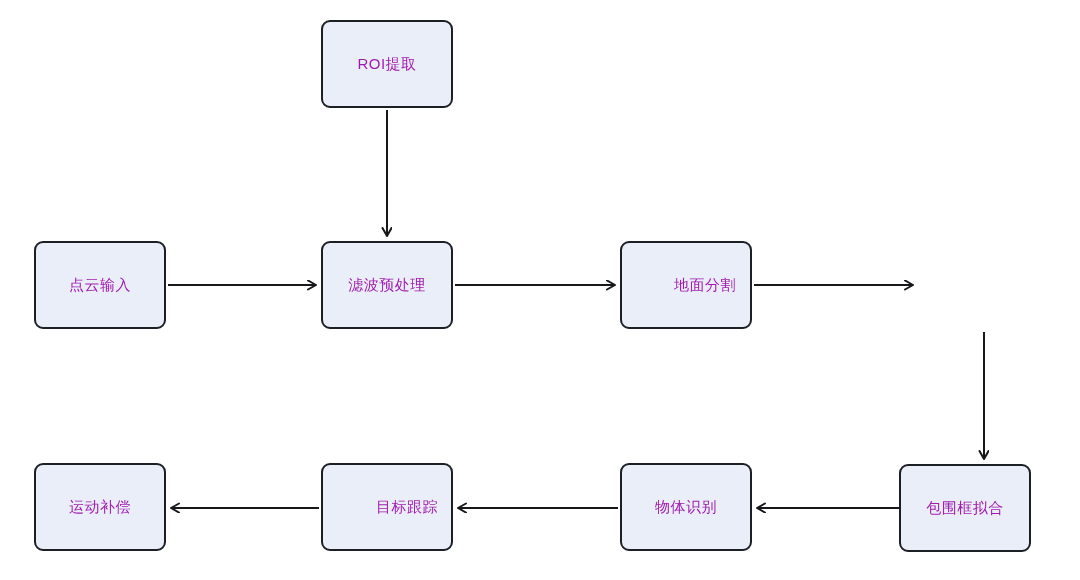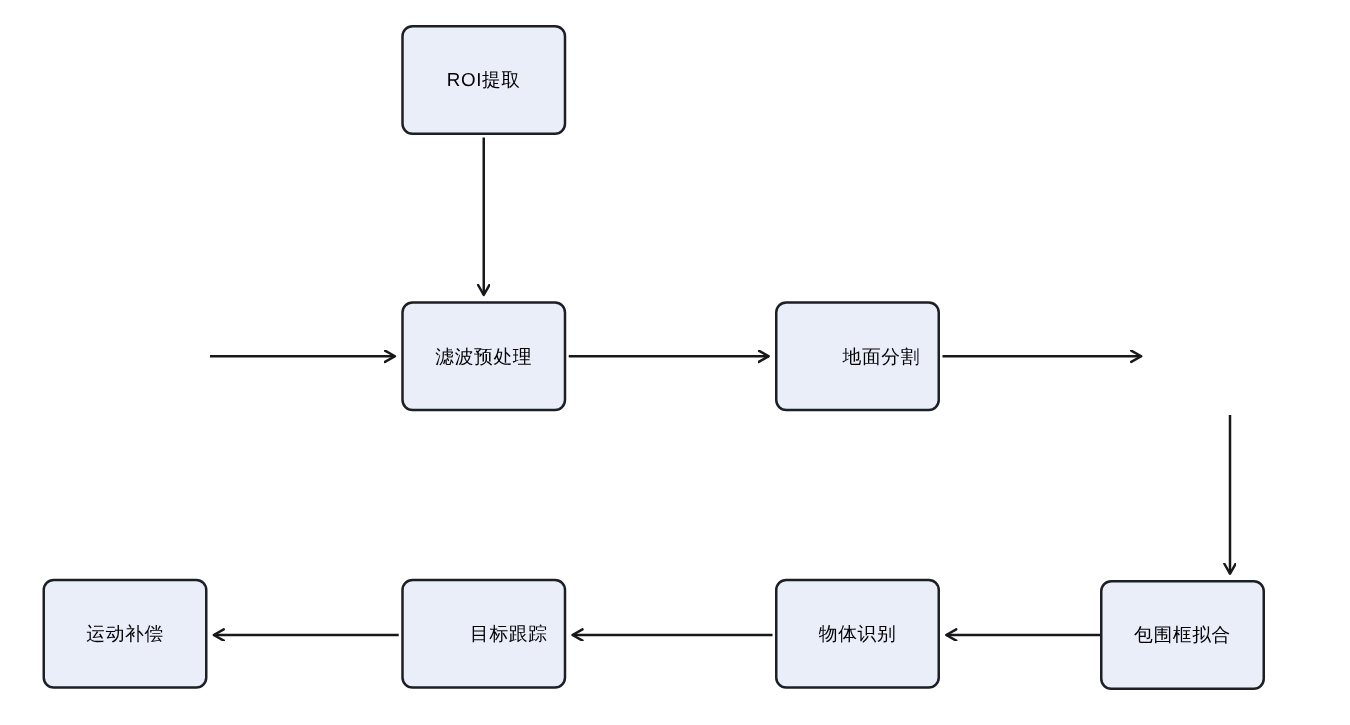--- a/index.html
+++ b/index.html
@@ -29,34 +29,34 @@
     box-sizing: border-box;
     background: #e9eef9;
     border: 2px solid #1c1f24;
     border-radius: 9px;
     display: flex;
     align-items: center;
     justify-content: center;
   }
   .node span {
     font-size: 15px;
-    color: #000000;
+    color: #a21caf;
     letter-spacing: 0.5px;
     white-space: nowrap;
   }
   
   .r0c2 { left: 321px; top: 20px; }
   .r1c1 { left: 34px;  top: 241px; }
   .r1c2 { left: 321px; top: 241px; }
   .r1c3 { left: 620px; top: 241px; padding-left: 38px; }
   .r1c4 { left: 918px; top: 242px; }
   .r2c1 { left: 34px;  top: 463px; }
   .r2c2 { left: 321px; top: 463px; padding-left: 40px; }
   .r2c3 { left: 620px; top: 463px; text-align: right; }
-  .r2c4 { left: 880px; top: 464px; }
+  .r2c4 { left: 899px; top: 464px; }
 </style>
 </head>
 <body>
 
 <div class="canvas">
 
   <svg class="arrows" viewBox="0 0 1080 580" xmlns="http://www.w3.org/2000/svg">
     <defs>
       <marker id="ah" markerUnits="userSpaceOnUse" markerWidth="14" markerHeight="14" refX="9" refY="5" orient="auto">
         <path d="M1,0.5 L9,5 L1,9.5" fill="none" stroke="#18181b" stroke-width="2" stroke-linecap="round" stroke-linejoin="round"></path>
@@ -69,20 +69,23 @@
     <line x1="984" y1="332" x2="984" y2="459" stroke="#18181b" stroke-width="2" marker-end="url(#ah)"></line>
     <line x1="916" y1="508" x2="757" y2="508" stroke="#18181b" stroke-width="2" marker-end="url(#ah)"></line>
     <line x1="618" y1="508" x2="458" y2="508" stroke="#18181b" stroke-width="2" marker-end="url(#ah)"></line>
     <line x1="319" y1="508" x2="171" y2="508" stroke="#18181b" stroke-width="2" marker-end="url(#ah)"></line>
   </svg>
 
   <div class="node r0c2">
     <span>ROI提取</span>
   </div>
 
+  <div class="node r1c1">
+    <span>点云输入</span>
+  </div>
   <div class="node r1c2">
     <span>滤波预处理</span>
   </div>
   <div class="node r1c3">
     <span>地面分割</span>
   </div>
 
   <div class="node r2c4">
     <span>包围框拟合</span>
   </div>

